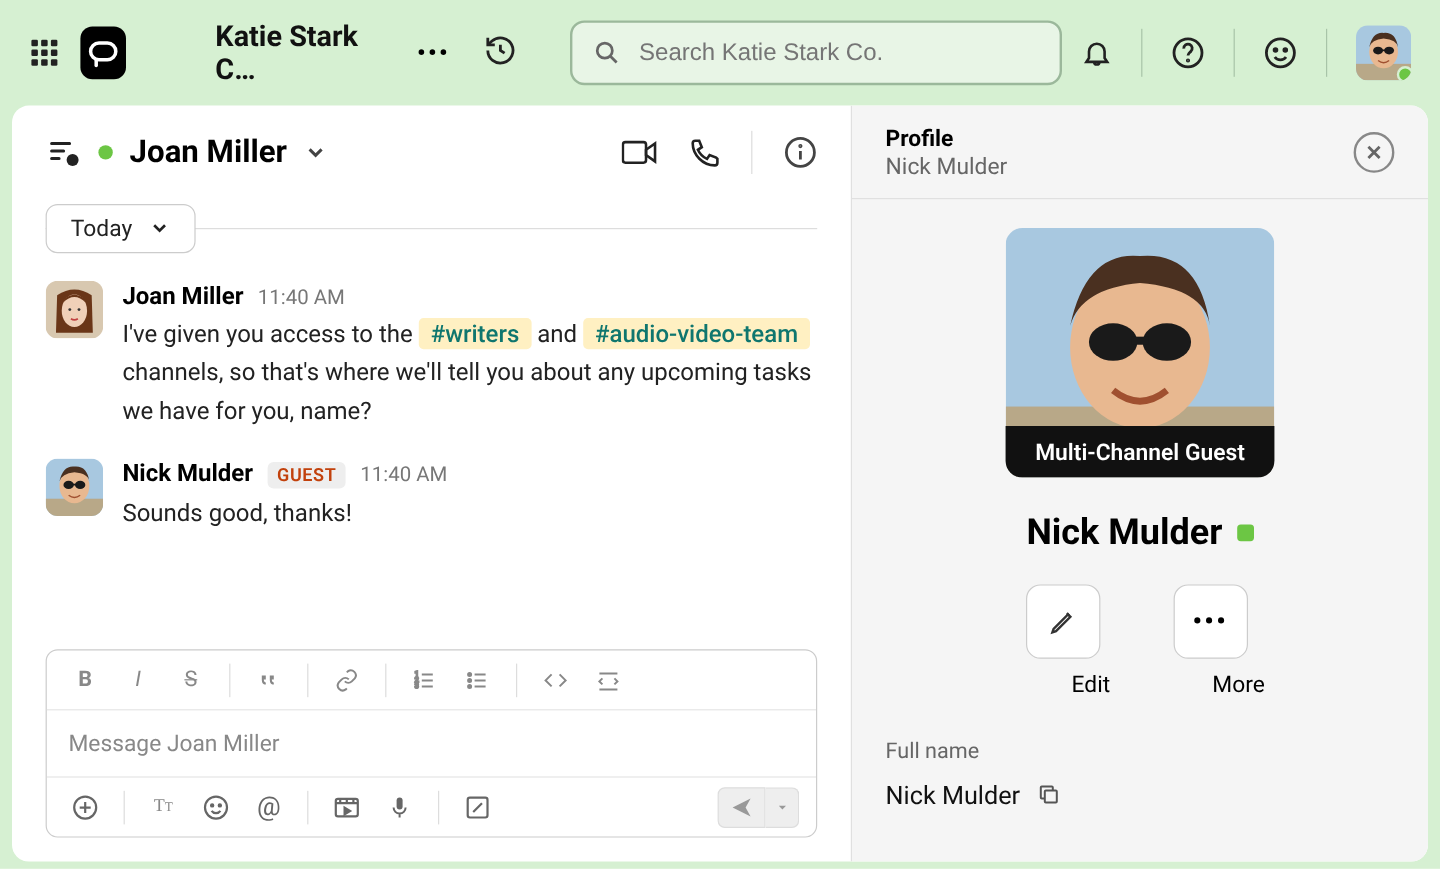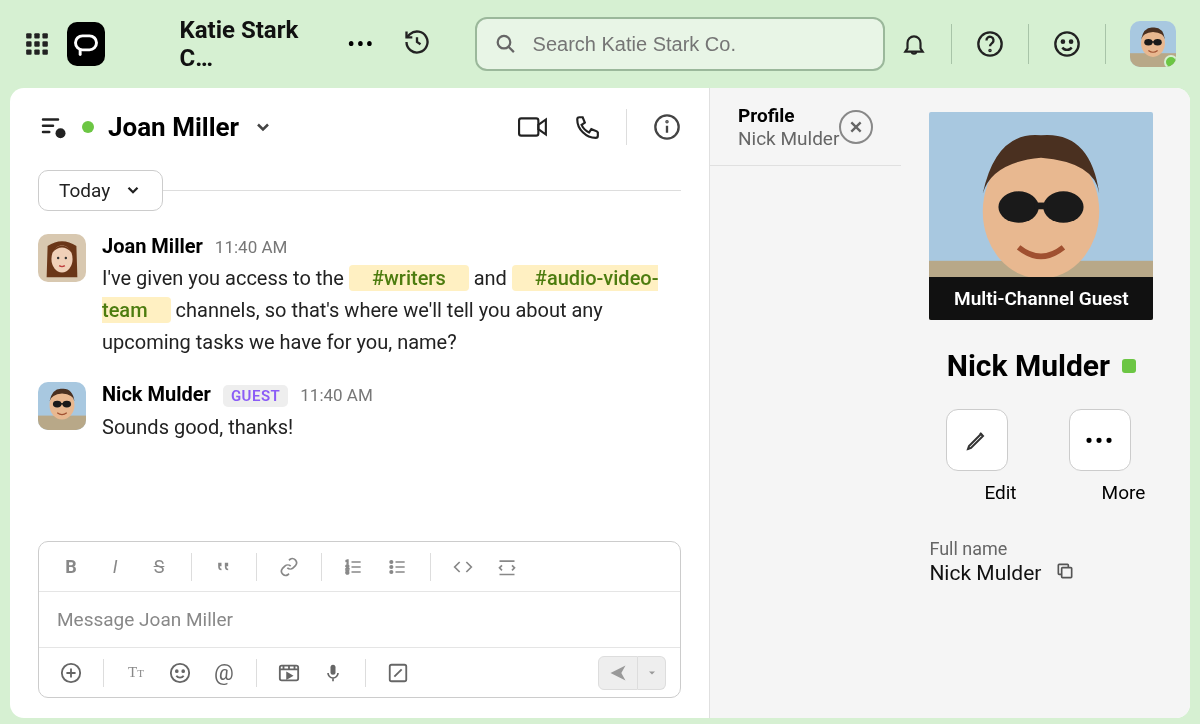--- a/index.html
+++ b/index.html
@@ -85,25 +85,25 @@
   font-size:19px;color:#222;position:relative;cursor:pointer;
 }
 .messages { flex:1; padding: 20px 28px 8px 28px; }
 .msg { display:flex; gap:16px; margin-bottom:24px; }
 .msg-avatar { width:48px;height:48px;border-radius:10px;flex-shrink:0; overflow:hidden;}
 .msg-head { display:flex;align-items:baseline;gap:12px;margin-bottom:4px;}
 .msg-author{font-size:20px;font-weight:700;}
 .msg-time{font-size:17px;color:#777;}
 .guest-badge{
   background:#eee;border-radius:5px;padding:2px 8px;font-size:15px;
-  font-weight:600;color:#8b5cf6;letter-spacing:0.5px;
+  font-weight:600;color:#c2410c;letter-spacing:0.5px;
 }
 .msg-body{font-size:20px;color:#222;line-height:1.6;}
 .channel-tag{
-  background:#fff0c2;color:#4d7c0f;padding:1px 23px;border-radius:4px;
+  background:#fff0c2;color:#0f766e;padding:1px 10px;border-radius:4px;
   font-weight:500;
 }
 .composer {
   margin: 0 28px 20px 28px;
   border:1px solid #ccc;border-radius:10px;
   overflow:hidden;
 }
 .toolbar-row {
   display:flex;align-items:center;height:50px;
   padding:0 14px;gap:8px;
@@ -123,53 +123,53 @@
   width:40px;height:34px;background:#eee;display:flex;align-items:center;justify-content:center;
   border-radius:6px 0 0 6px;border:1px solid #ddd;cursor:pointer;
 }
 .send-more{
   width:28px;height:34px;background:#eee;border:1px solid #ddd;border-left:none;
   border-radius:0 6px 6px 0;display:flex;align-items:center;justify-content:center;cursor:pointer;
 }
 .profile-panel {
   width: 480px;
   background:#f5f5f5;
-  display:flex;flex-direction:row;
+  display:flex;flex-direction:column;
 }
 .profile-header{
   height:78px;display:flex;align-items:center;padding:0 28px;
   border-bottom:1px solid #e0e0e0;
 }
 .profile-header-text div:first-child{font-size:19px;font-weight:700;}
 .profile-header-text div:last-child{font-size:19px;color:#666;}
 .close-btn{
   margin-left:auto;width:34px;height:34px;border:2px solid #888;border-radius:50%;
   display:flex;align-items:center;justify-content:center;cursor:pointer;color:#666;font-weight:bold;
 }
 .profile-body{padding:24px 28px;display:flex;flex-direction:column;align-items:center;}
 .big-avatar{
-  width:224px;height:208px;border-radius:2px;overflow:hidden;position:relative;
+  width:224px;height:208px;border-radius:14px;overflow:hidden;position:relative;
 }
 .avatar-banner{
   position:absolute;bottom:0;left:-20px;right:-20px;background:#111;color:#fff;
   text-align:center;padding:10px 0;font-size:19px;font-weight:600;
   border-radius:16px;
 }
 .profile-name-row{margin-top:28px;display:flex;align-items:center;gap:12px;}
 .profile-name{font-size:30px;font-weight:700;}
 .presence-sq{width:14px;height:14px;background:#6cc644;border-radius:3px;}
 .action-row{display:flex;gap:38px;margin-top:26px;}
 .action-col{display:flex;flex-direction:column;align-items:center;gap:10px;}
 .action-btn{
   width:62px;height:62px;border:1px solid #ccc;border-radius:12px;background:#fff;
   display:flex;align-items:center;justify-content:center;cursor:pointer;font-size:22px;
 }
 .action-label{font-size:19px;color:#000000;margin-left:47px;}
 .field-row{align-self:stretch;margin-top:34px;}
-.field-label{font-size:18px;color:#666;margin-bottom:2px;}
+.field-label{font-size:18px;color:#666;margin-bottom:15px;}
 .field-value-row{display:flex;align-items:center;gap:14px;}
 .field-value{font-size:21px;color:#111;}
 .copy-icon{cursor:pointer;color:#555;}
 
 .face-svg{width:100%;height:100%;display:block;}
 </style>
 </head>
 <body>
 
 <svg width="0" height="0" style="position:absolute">

